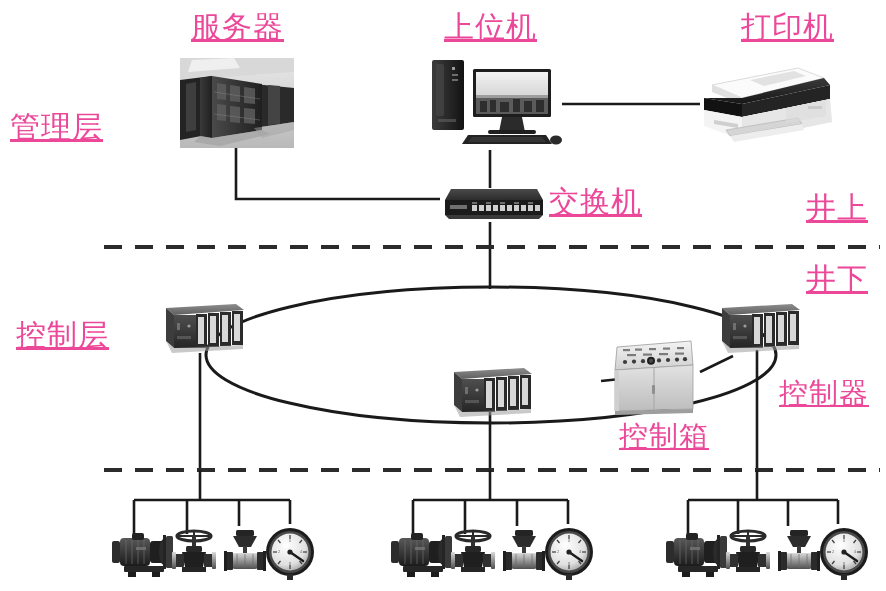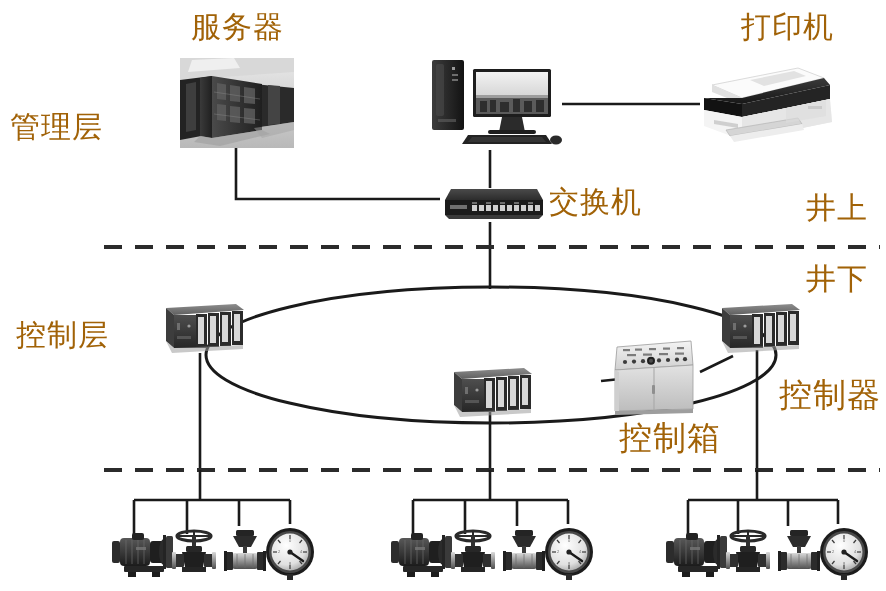--- a/index.html
+++ b/index.html
@@ -18,30 +18,31 @@
   }
   #svg-layer {
     position: absolute;
     left: 0; top: 0;
     width: 886px;
     height: 591px;
     pointer-events: none;
   }
   .lbl {
     position: absolute;
-    color: #a16207;
+    color: #ec4899;
     font-family: "Liberation Serif", "DejaVu Serif", serif;
     white-space: nowrap;
     line-height: 1;
     letter-spacing: 1px;
+    text-decoration: underline;
   }
   .lbl-layer { font-size: 30px; }
   .lbl-title { font-size: 30px; }
   .lbl-mid   { font-size: 27px; }
-  .lbl-small { font-size: 33px; }
+  .lbl-small { font-size: 29px; }
 
   .dev {
     position: absolute;
   }
   .dev svg { display: block; }
 </style>
 </head>
 <body>
 
 <div id="stage">
@@ -154,20 +155,21 @@
       <g stroke="#8a8a8a" stroke-width="0.7" opacity="0.6">
         <line x1="34" y1="34" x2="80" y2="41"></line>
         <line x1="34" y1="56" x2="80" y2="62"></line>
       </g>
 
       <polygon points="20,78 32,80 82,72 90,76 40,88 14,84" fill="#9a9a9a" opacity="0.55"></polygon>
       <polygon points="74,70 114,64 114,72 82,80" fill="#a4a4a4" opacity="0.5"></polygon>
     </svg>
   </div>
 
+  <div class="lbl lbl-title" style="left:444px; top:12px;">上位机</div>
 
   <div class="dev" style="left:428px; top:55px;">
     <svg width="136" height="95" viewBox="0 0 136 95">
       <defs>
         <linearGradient id="towerG" x1="0" y1="0" x2="1" y2="0">
           <stop offset="0%" stop-color="#3c3c3c"></stop>
             <stop offset="55%" stop-color="#262626"></stop>
             <stop offset="100%" stop-color="#121212"></stop>
         </linearGradient>
         <linearGradient id="screenG" x1="0" y1="0" x2="0" y2="1">

